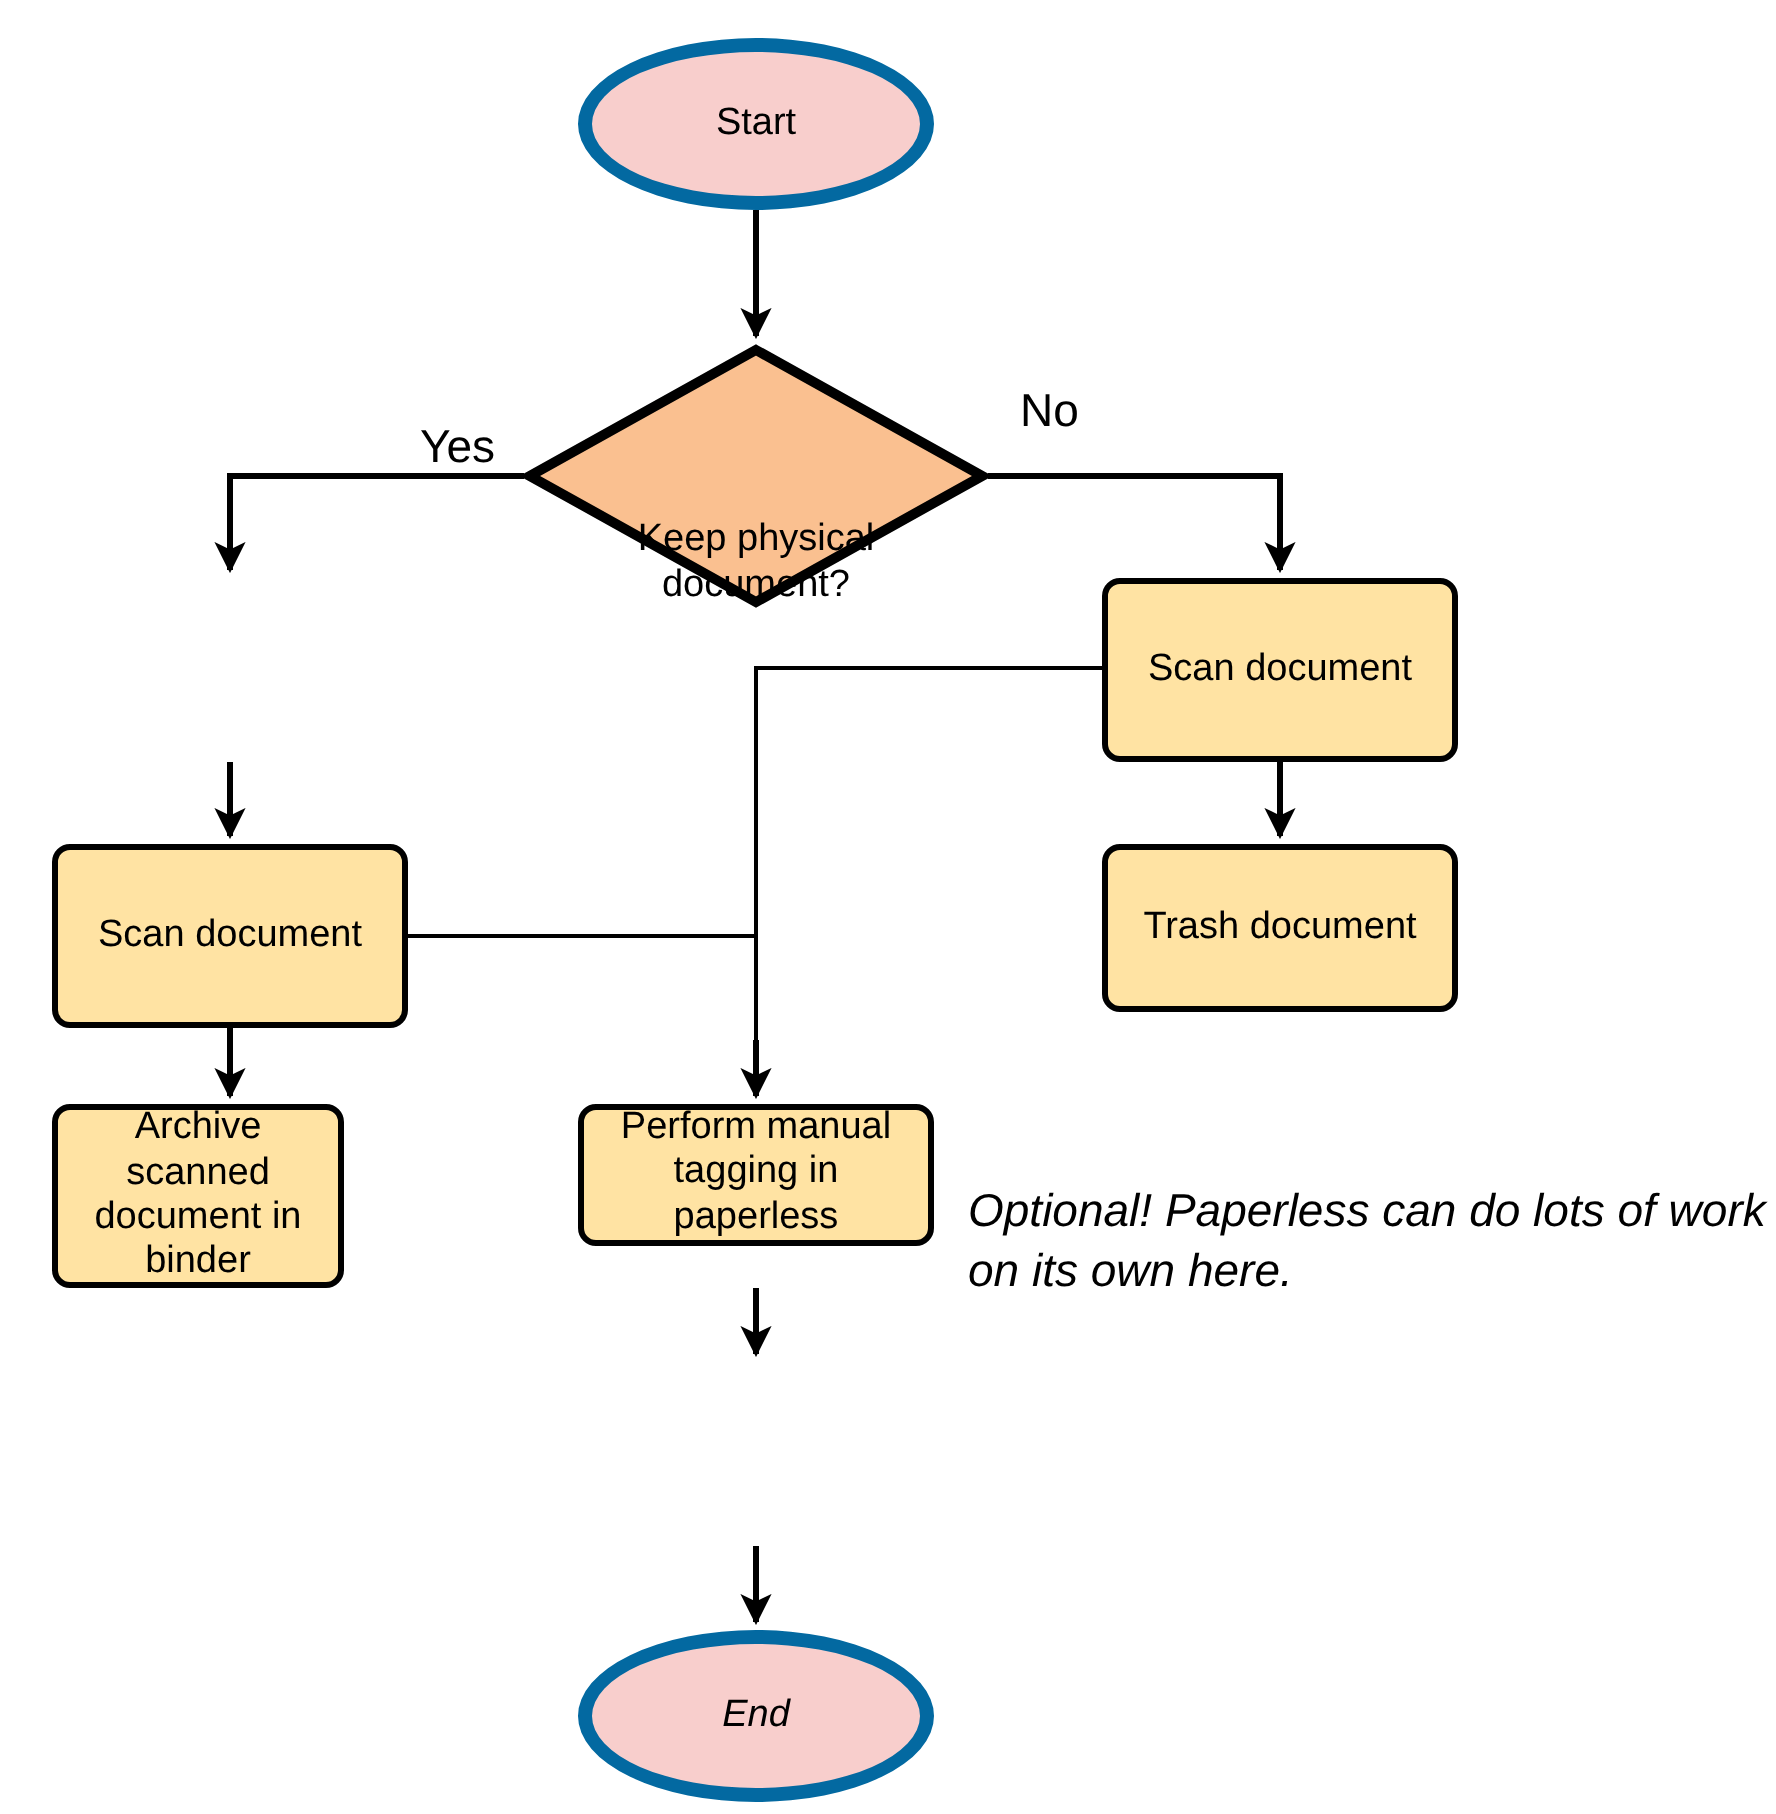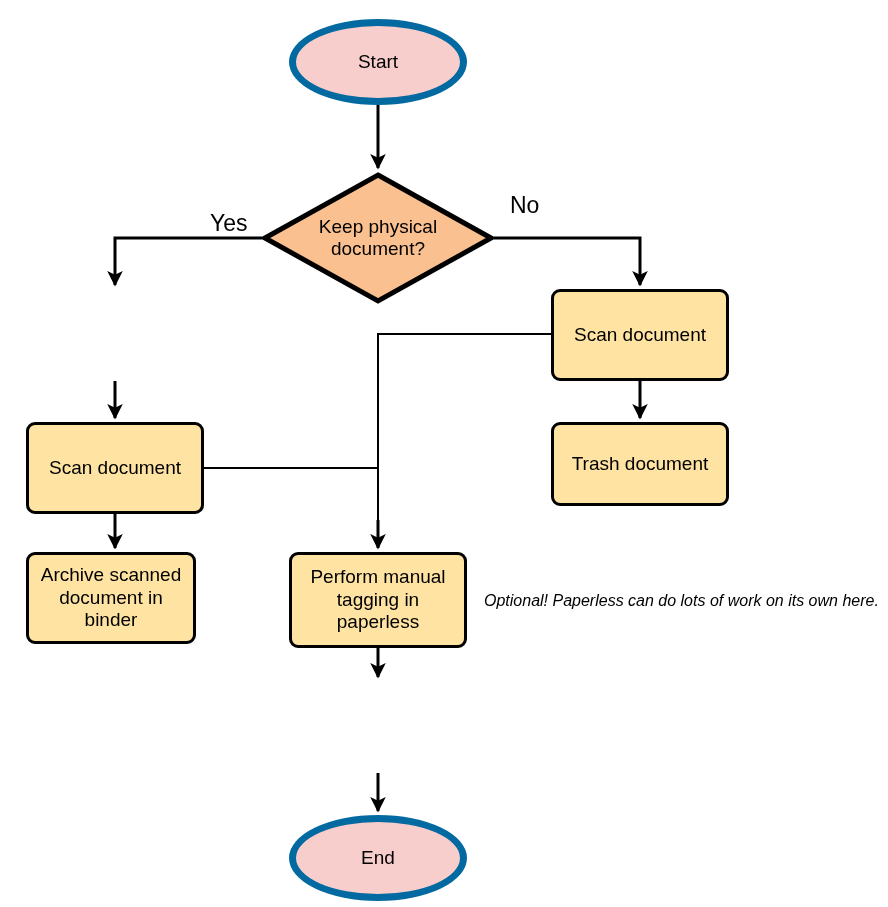--- a/index.html
+++ b/index.html
@@ -72,21 +72,21 @@
     position: absolute;
     font-size: 23px;
     color: #000000;
     background: transparent;
     white-space: nowrap;
     text-align: center;
   }
   .annotation {
     position: absolute;
     font-style: italic;
-    font-size: 16px;
+    font-size: 23px;
     line-height: 1.32;
     color: #000000;
     width: 405px;
   }
 </style>
 </head>
 <body>
 
 <div id="flowchart-canvas">
 
@@ -129,53 +129,53 @@
     </g>
   </svg>
 
   <div class="edge-label" style="left:210px; top:210px;">Yes</div>
   <div class="edge-label" style="left:510px; top:192px;">No</div>
 
   <div class="node node-terminal" style="left:289px; top:19px; width:178px; height:86px;">
     <span>Start</span>
   </div>
 
-  <div class="node node-decision" style="left:262px; top:172px; width:232px; height:132px;">
+  <div class="node node-decision" style="left:262px; top:172px; width:232px; height:132px;align-items:flex-end;">
     <svg class="decision-shape" viewBox="0 0 232 132" preserveAspectRatio="none" xmlns="http://www.w3.org/2000/svg">
       <polygon points="116,3 229,66 116,129 3,66" fill="#fac090" stroke="#000000" stroke-width="5" vector-effect="non-scaling-stroke"></polygon>
     </svg>
     <span class="decision-label">Keep physical
 document?</span>
   </div>
 
 
   <div class="node node-process" style="left:26px; top:422px; width:178px; height:92px;">
     <span>Scan document</span>
   </div>
 
-  <div class="node node-process" style="left:26px; top:552px; width:170px; height:92px;">
+  <div class="node node-process" style="left:26px; top:552px; width:146px; height:92px;">
     <span>Archive scanned
 document in
 binder</span>
   </div>
 
   <div class="node node-process" style="left:551px; top:289px; width:178px; height:92px;">
     <span>Scan document</span>
   </div>
 
   <div class="node node-process" style="left:551px; top:422px; width:178px; height:84px;">
     <span>Trash document</span>
   </div>
 
-  <div class="node node-process" style="left:289px; top:552px; width:178px; height:96px;">
+  <div class="node node-process" style="left:289px; top:552px; width:178px; height:71px;align-items:flex-end;">
     <span>Perform manual
 tagging in
 paperless</span>
   </div>
 
 
-  <div class="node node-terminal" style="left:289px; top:815px; width:178px; height:86px;">
+  <div class="node node-terminal" style="left:289px; top:815px; width:178px; height:86px;font-style:italic;">
     <span>End</span>
   </div>
 
   <div class="annotation" style="left:484px; top:590px;">Optional! Paperless can do lots of work on its own here.</div>
 
 </div>
 
 </body></html>

